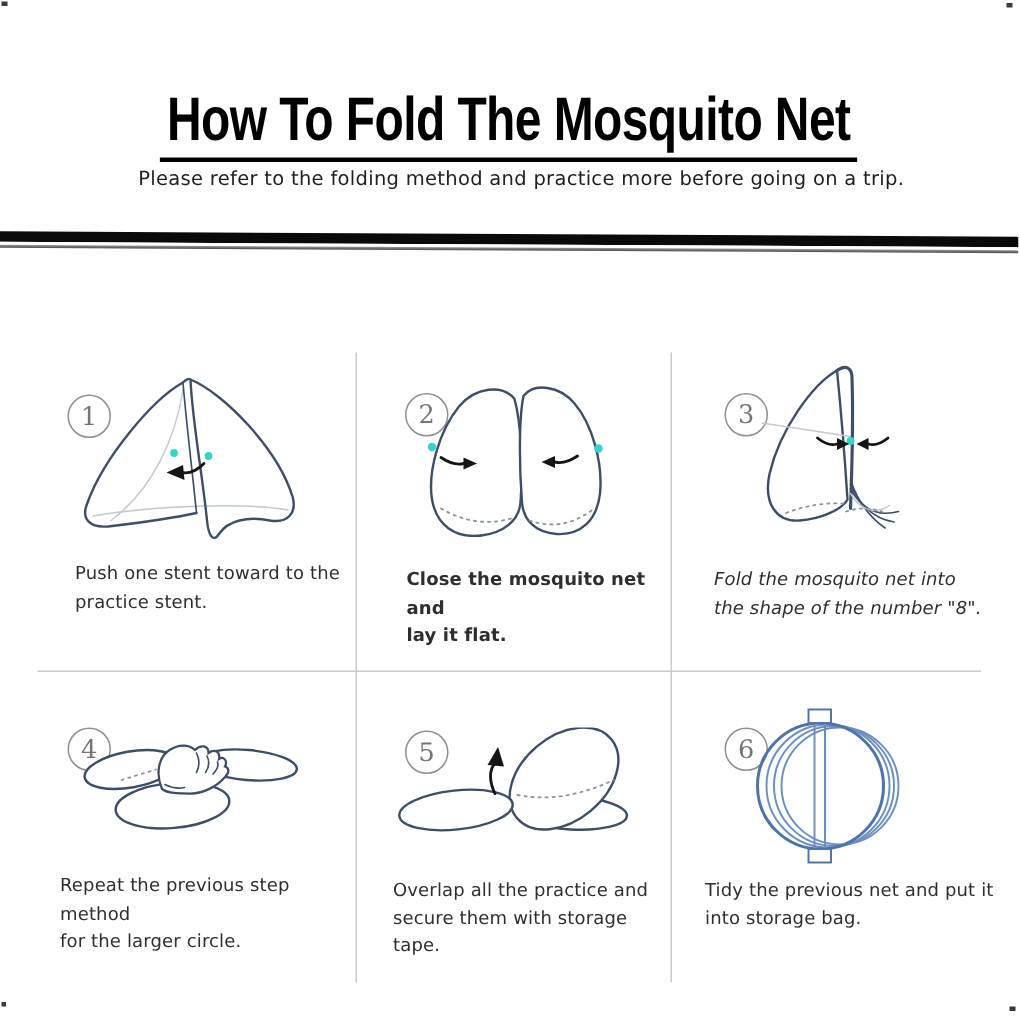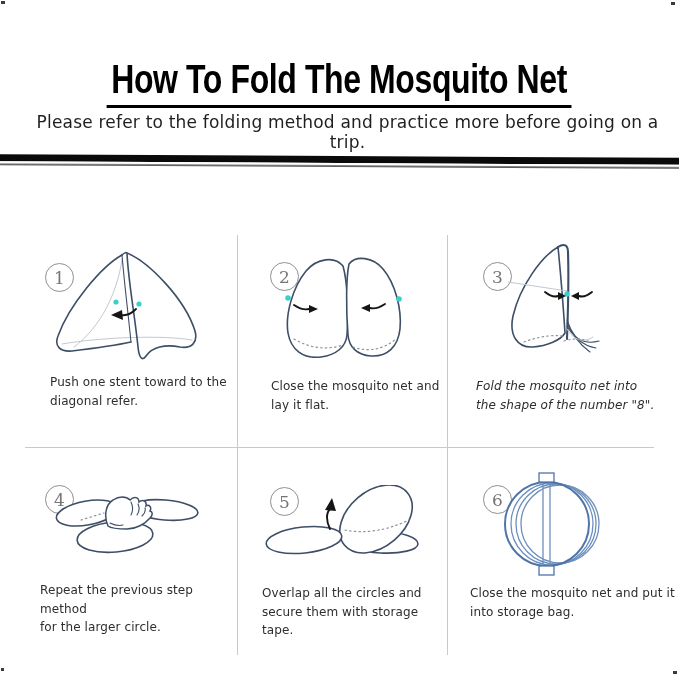--- a/index.html
+++ b/index.html
@@ -5,21 +5,21 @@
   html,body{margin:0;padding:0;background:#ffffff;}
   .page{position:relative;width:679px;height:678px;background:#ffffff;overflow:hidden;
         font-family:"DejaVu Sans",sans-serif;}
   
   .title-wrap{position:absolute;top:57px;left:0;right:0;text-align:center;}
   .title{display:inline-block;font-family:"Liberation Sans",sans-serif;font-weight:bold;
          font-size:41px;line-height:1.1;letter-spacing:-0.5px;color:#000;
          transform:scaleX(0.78);transform-origin:center;white-space:nowrap;
          border-bottom:3px solid #000;padding:0 6px 3px;}
   .subtitle{position:absolute;top:112px;left:0;right:0;text-align:center;
-            font-size:17px;color:#1f1f1f;letter-spacing:0.2px;margin-left:16px;}
+            font-size:13px;color:#1f1f1f;letter-spacing:0.2px;margin-left:16px;}
   
   .rule{position:absolute;top:156px;left:-4px;right:-4px;transform:rotate(0.3deg);}
   .rule .bar{height:7px;background:#0a0a0a;}
   .rule .gap{height:2px;background:#ffffff;}
   .rule .thin{height:2px;background:linear-gradient(#9a9a9a,#4a4a4a);}
   
   .vline{position:absolute;top:235px;height:420px;width:1px;background:#c9c9c9;}
   .hline{position:absolute;top:447px;left:25px;width:629px;height:1px;background:#c9c9c9;}
   
   .cell{position:absolute;}
@@ -84,42 +84,42 @@
       <path class="ln1" d="M 79,92 C 76,62 72,30 70,5"></path>
       <path class="ln" d="M 70,5 C 72,3 74,2 75,3 C 97,12 133,49 143,81 C 146,92 140,99 128,97 C 113,94 100,97 94,106 C 90,112 87,107 86,97 C 83,67 76,29 75,3"></path>
       <circle class="dot" cx="64" cy="52" r="2.6"></circle>
       <circle class="dot" cx="87" cy="54" r="2.6"></circle>
       <g>
         <path class="ar" d="M 84,59 C 79,64 74,66 69,65"></path>
         <polygon class="arh" points="70,60 59,65 71,70"></polygon>
       </g>
     </svg>
     <div class="caption" style="left:50px;top:137px;">Push one stent toward to the
-diagonal refer.</div>
+practice stent.</div>
   </div>
 
   <div class="cell c2">
     <div class="stepnum" style="left:33px;top:26px;">2</div>
     <svg class="illus" style="left:36px;top:18px;" width="135" height="104" viewBox="0 0 135 104">
       <path class="lnf" d="M 70,12 C 62,2 44,4 33,17 C 20,33 12,60 15,79 C 18,96 30,105 48,103 C 63,101 73,93 74,81 C 76,56 74,26 70,12 Z"></path>
       <path class="lnf" d="M 76,10 C 83,1 100,3 110,15 C 122,29 129,55 127,75 C 125,93 114,103 98,102 C 84,101 76,93 75,81 C 73,56 73,24 76,10 Z"></path>
       <path class="dt" d="M 21,85 Q 45,99 70,91"></path>
       <path class="dt" d="M 80,93 Q 103,101 123,85"></path>
       <circle class="dot" cx="15" cy="44" r="2.8"></circle>
       <circle class="dot" cx="126" cy="45" r="2.8"></circle>
       <g>
         <path class="ar" d="M 21,51 C 27,55 32,56 36,55"></path>
         <polygon class="arh" points="36,51 45,55 36,59"></polygon>
       </g>
       <g>
         <path class="ar" d="M 112,50 C 106,54 101,55 97,54"></path>
         <polygon class="arh" points="97,50 88,54 97,58"></polygon>
       </g>
     </svg>
-    <div class="caption" style="left:34px;top:141px;">Close the mosquito net and
+    <div class="caption" style="left:34px;top:141px;font-weight:bold;">Close the mosquito net and
 lay it flat.</div>
   </div>
 
   <div class="cell c3">
     <div class="stepnum" style="left:36px;top:26px;">3</div>
     <svg class="illus" style="left:53px;top:6px;" width="132" height="122" viewBox="0 0 132 122">
       <path class="lnf" d="M 58,5 C 42,14 20,44 13,74 C 9,93 17,106 33,105 C 47,104 61,98 65,91 C 63,60 60,25 58,5 Z"></path>
       <path class="ll" d="M 8,40 L 67,49"></path>
       <path class="ln" style="stroke-width:2.1" d="M 58,5 C 64,1 68,3 68,10 C 69,40 68,70 67,97"></path>
       <path class="ln1" d="M 67,78 C 72,93 80,103 90,110"></path>
@@ -166,34 +166,34 @@
     <svg class="illus" style="left:26px;top:38px;" width="158" height="78" viewBox="0 0 158 78">
       <ellipse class="lnf" cx="118" cy="57" rx="37" ry="11" transform="rotate(3 118 57)"></ellipse>
       <ellipse class="lnf" cx="113" cy="34" rx="41" ry="28" transform="rotate(-40 113 34)"></ellipse>
       <path class="dt" d="M 82,45 Q 112,51 146,35"></path>
       <ellipse class="lnf" cx="41" cy="55" rx="38" ry="13" transform="rotate(-6 41 55)"></ellipse>
       <g>
         <path class="ar" d="M 67,44 C 63,36 63,28 67,24"></path>
         <polygon class="arh" points="62,25 69,13 73,26"></polygon>
       </g>
     </svg>
-    <div class="caption" style="left:25px;top:137px;">Overlap all the circles and
+    <div class="caption" style="left:25px;top:137px;">Overlap all the practice and
 secure them with storage tape.</div>
   </div>
 
   <div class="cell c6">
     <div class="stepnum" style="left:36px;top:38px;">6</div>
     <svg class="illus" style="left:56px;top:24px;" width="98" height="108" viewBox="0 0 98 108">
       <circle class="bb1" cx="49" cy="53" r="41"></circle>
       <circle class="bb1" cx="53" cy="53" r="40"></circle>
       <circle class="bb1" cx="57" cy="53" r="39"></circle>
       <circle class="bb" cx="44" cy="53" r="42"></circle>
       <g>
         <path class="bb1" d="M 40,10 L 40,96 M 47,10 L 47,96"></path>
         <rect class="bbr" x="36" y="2" width="15" height="9"></rect>
         <rect class="bbr" x="36" y="95" width="15" height="9"></rect>
       </g>
     </svg>
-    <div class="caption" style="left:23px;top:137px;">Close the mosquito net and put it
+    <div class="caption" style="left:23px;top:137px;">Tidy the previous net and put it
 into storage bag.</div>
   </div>
 
 </div>
 
 </body></html>

